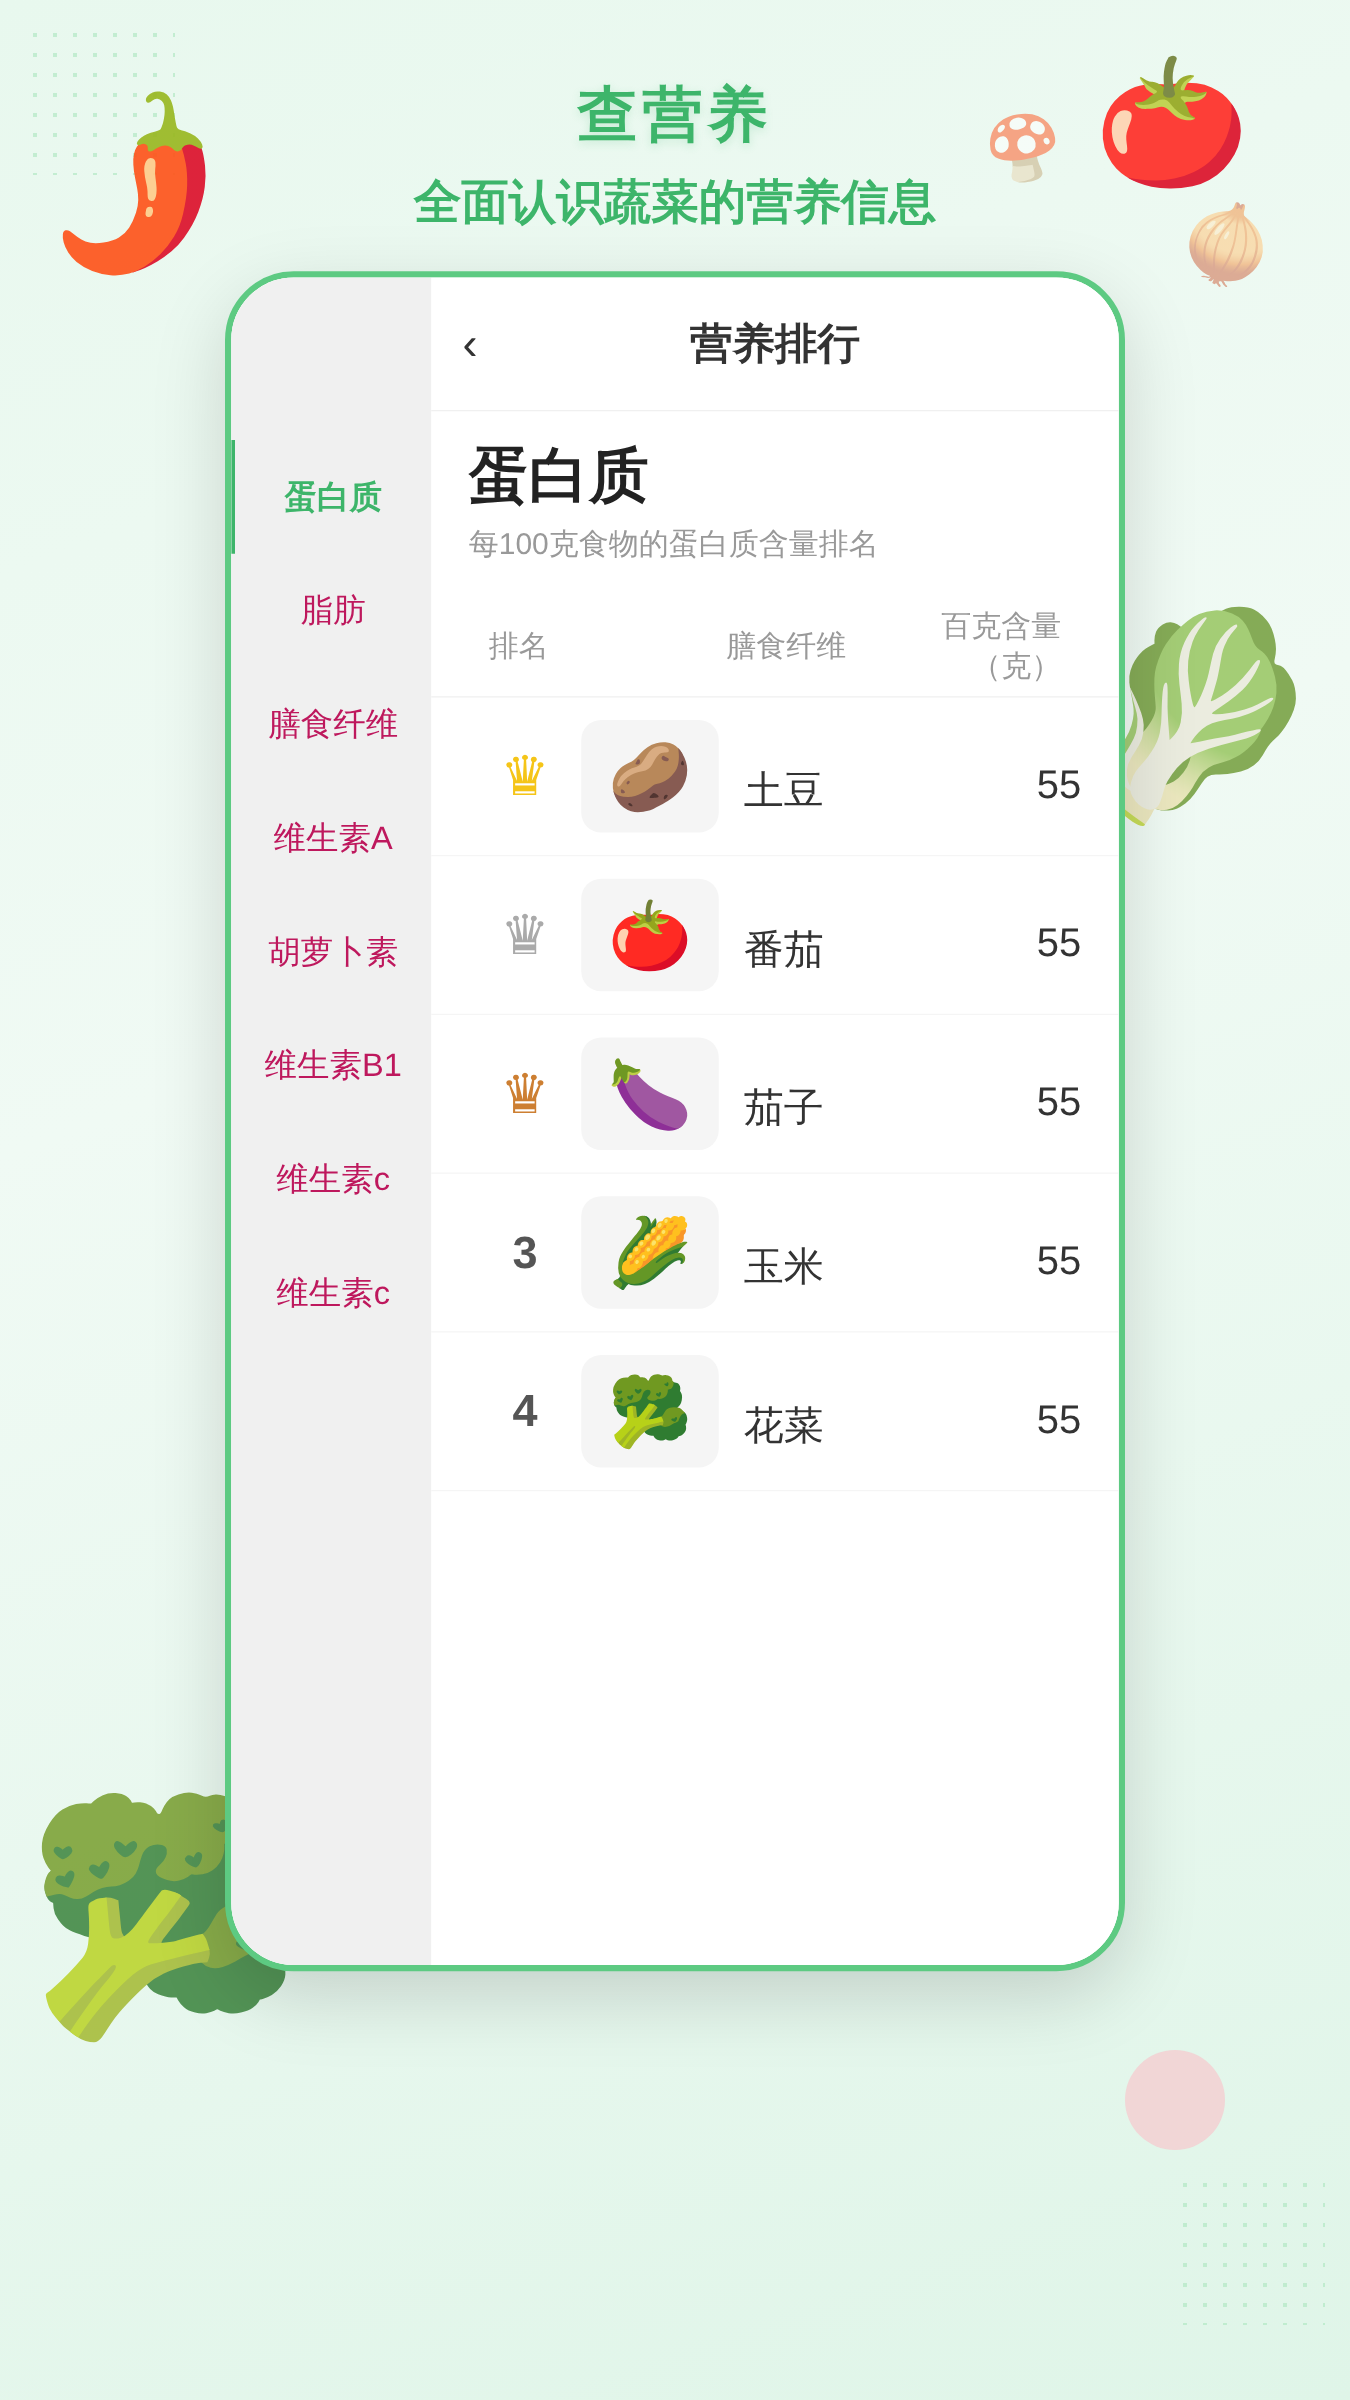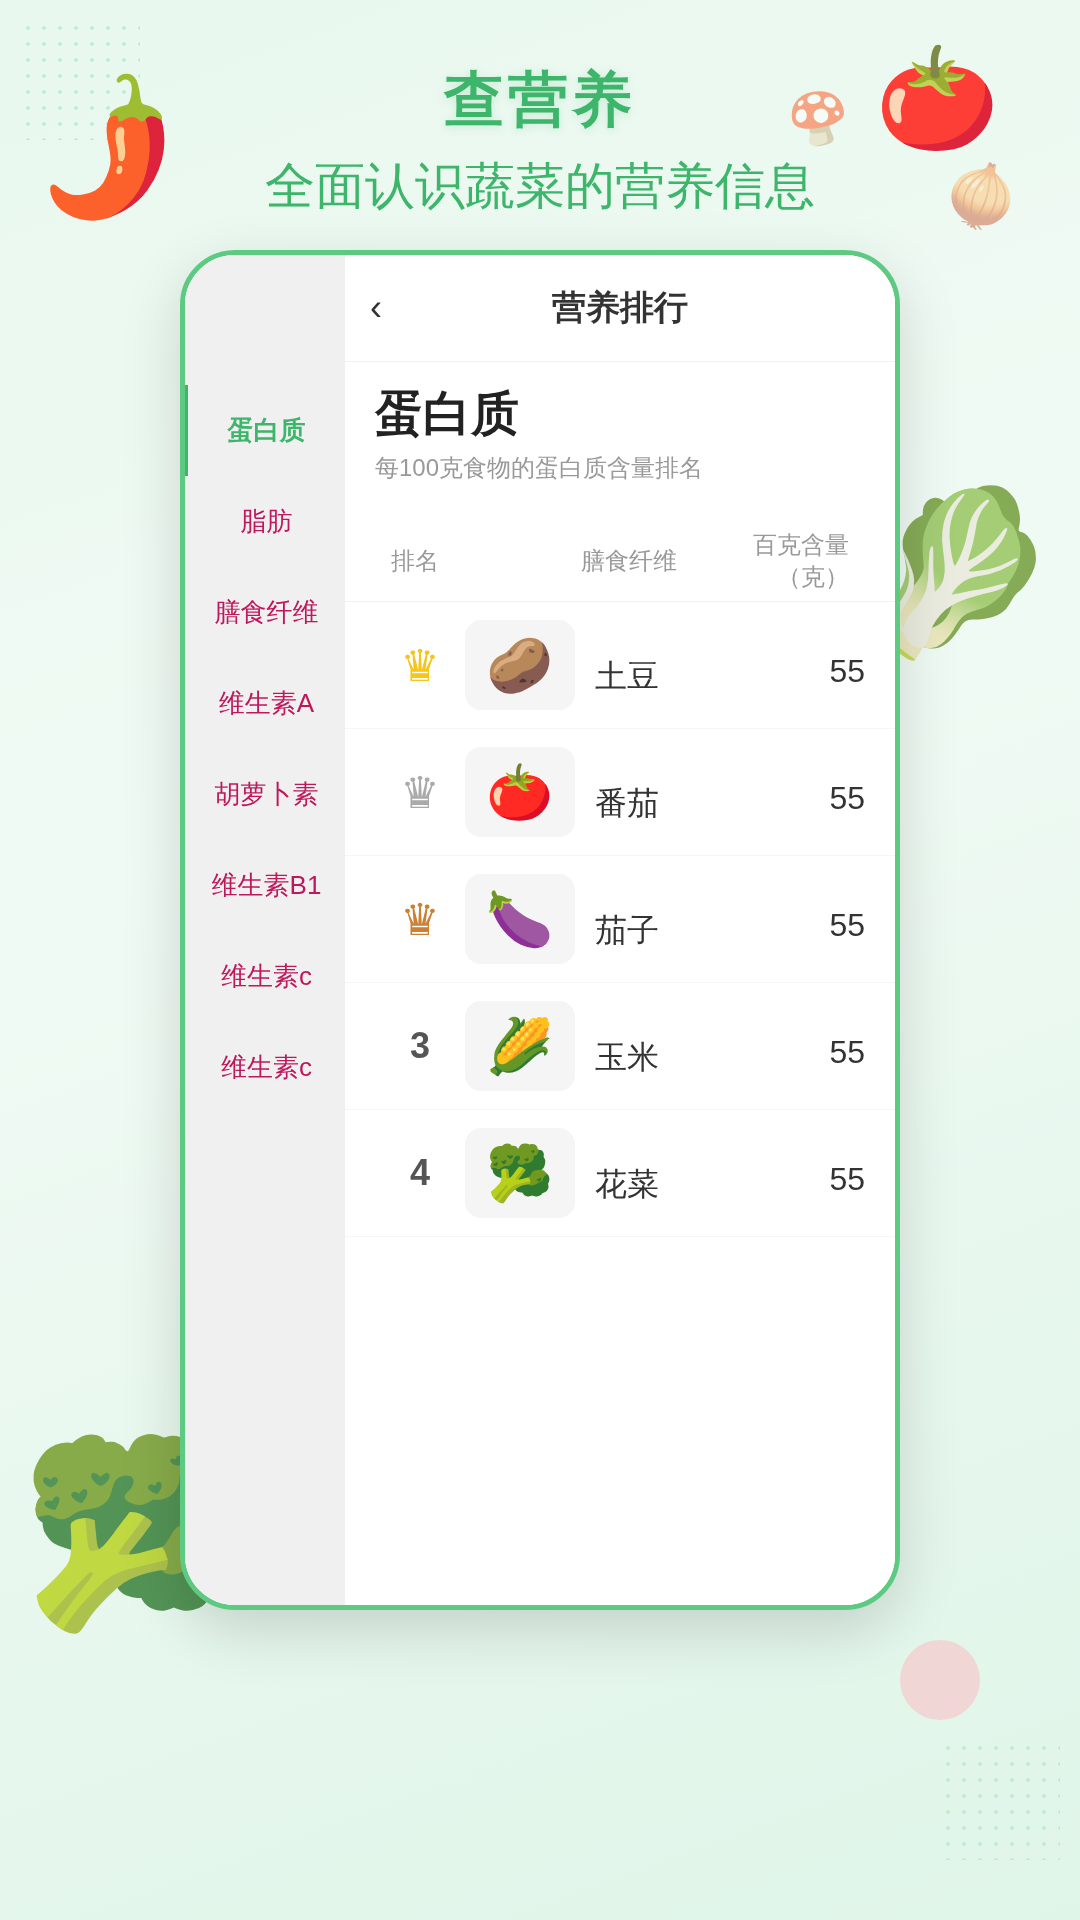--- a/index.html
+++ b/index.html
@@ -95,32 +95,32 @@
     
     .header {
       position: relative;
       z-index: 10;
       text-align: center;
       padding-top: 60px;
       margin-bottom: 30px;
     }
 
     .header-title {
-      font-size: 60px;
+      font-size: 48px;
       font-weight: 900;
       color: #3db56a;
       letter-spacing: 4px;
       text-shadow: 0 2px 8px rgba(61, 181, 106, 0.2);
     }
 
     .header-subtitle {
-      font-size: 50px;
+      font-size: 38px;
       color: #3db56a;
       margin-top: 12px;
-      font-weight: 400;
+      font-weight: 700;
     }
 
     
     .phone-mockup {
       position: relative;
       z-index: 20;
       width: 720px;
       margin: 0 auto;
       background: #ffffff;
       border-radius: 55px;
@@ -201,21 +201,21 @@
     .nutrient-name-large {
       font-size: 48px;
       font-weight: 700;
       color: #222;
       margin-bottom: 6px;
     }
 
     .nutrient-desc {
       font-size: 24px;
       color: #999;
-      margin-bottom: 27px;
+      margin-bottom: 16px;
     }
 
     
     .table-header {
       display: flex;
       align-items: center;
       padding: 8px 46px;
       font-size: 24px;
       color: #999;
       border-bottom: 1px solid #f0f0f0;

